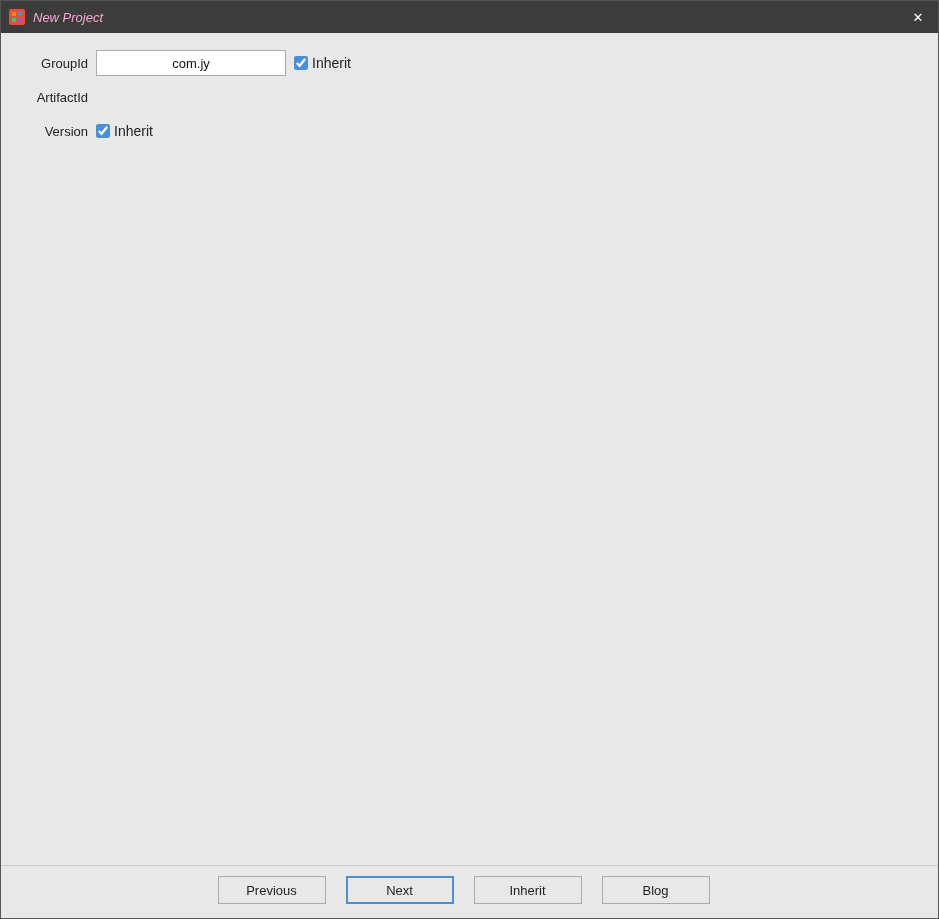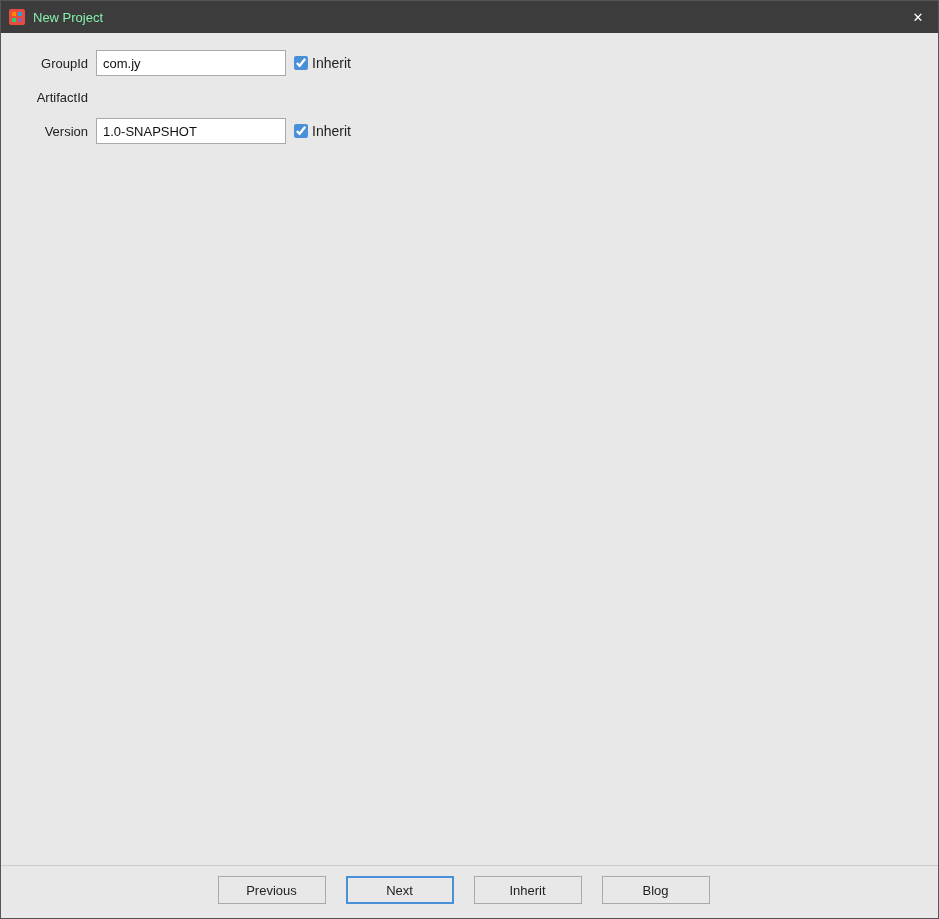--- a/index.html
+++ b/index.html
@@ -47,23 +47,24 @@
       align-items: center;
       justify-content: center;
     }
 
     .title-bar-icon svg {
       width: 16px;
       height: 16px;
     }
 
     .title-bar-text {
-      color: #86efac;
-      font-size: 13px;
-      flex: 1;
+      color: #f9a8d4;
+      font-size: 13px;
+      flex: 1;
+      font-style: italic;
     }
 
     .title-bar-close {
       width: 24px;
       height: 24px;
       display: flex;
       align-items: center;
       justify-content: center;
       color: #ffffff;
       cursor: pointer;
@@ -101,20 +102,21 @@
 
     .form-input {
       flex: 1;
       height: 26px;
       border: 1px solid #aaa;
       background: #fff;
       padding: 2px 6px;
       font-size: 13px;
       color: #111;
       outline: none;
+      text-align: center;
     }
 
     .form-input.active-blue {
       border: 1.5px solid #4a90d9;
     }
 
     .form-input-group {
       display: flex;
       align-items: center;
       flex: 1;
@@ -212,23 +214,20 @@
       <div class="form-row">
         <label class="form-label">ArtifactId</label>
         <div class="inherit-checkbox-area" style="visibility:hidden;">
           <input type="checkbox" class="inherit-checkbox" style="">
           <span class="inherit-label">Inherit</span>
         </div>
       </div>
 
       <div class="form-row">
         <label class="form-label">Version</label>
-        <div class="form-input-group">
-          <input type="text" class="form-input" value="1.0-SNAPSHOT" style="">
-        </div>
         <div class="inherit-checkbox-area">
           <input type="checkbox" class="inherit-checkbox" checked="" style="">
           <span class="inherit-label">Inherit</span>
         </div>
       </div>
 
     </div>
 
     <div class="spacer"></div>
   </div>

